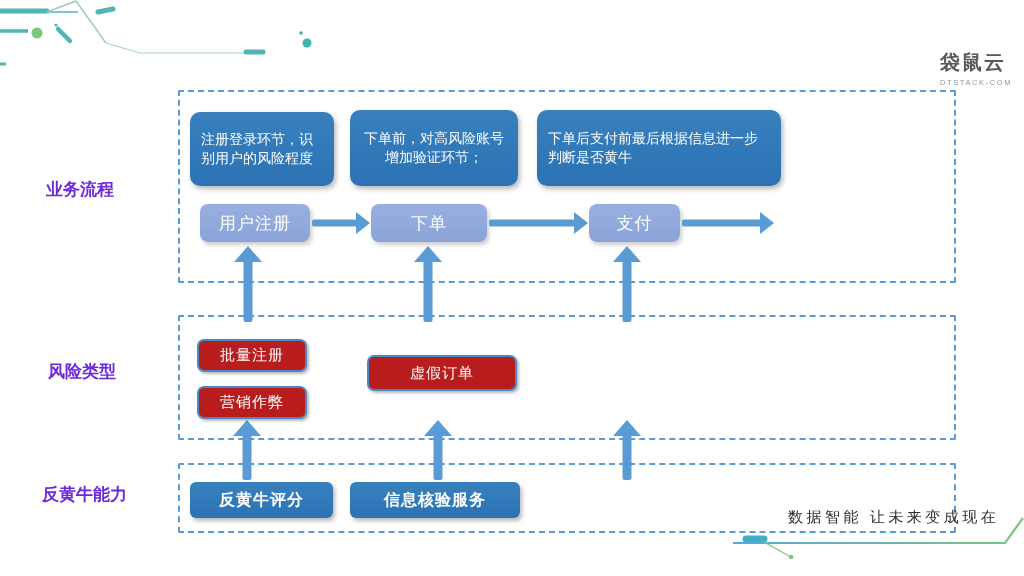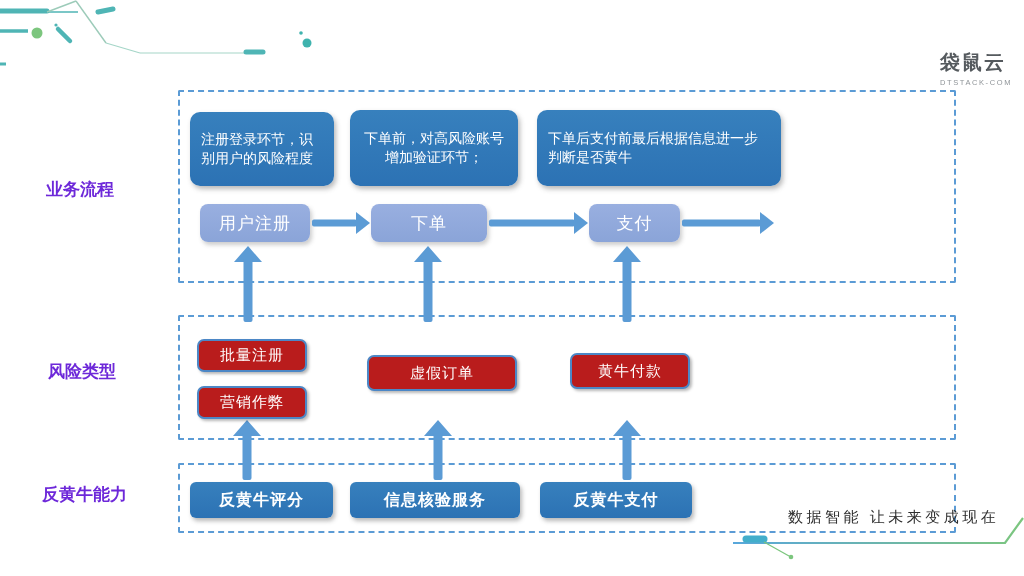--- a/index.html
+++ b/index.html
@@ -232,25 +232,23 @@
       <div class="shaft"></div>
     </div>
   <div class="varrow v6">
       <div class="head"></div>
       <div class="shaft"></div>
     </div>
 
   <div class="risk-box risk-1">批量注册</div>
   <div class="risk-box risk-2">营销作弊</div>
   <div class="risk-box risk-3">虚假订单</div>
-  <div class="risk-box risk-4">黄牛付款</div>
 
   <div class="cap-box cap-1">反黄牛评分</div>
   <div class="cap-box cap-2">信息核验服务</div>
-  <div class="cap-box cap-3">反黄牛支付</div>
 
   <div class="slogan">数据智能 让未来变成现在</div>
 
   <svg class="decor" style="left:720px;top:510px" width="304" height="66" viewBox="0 0 304 66">
     <defs>
       <linearGradient id="bg1" x1="0" y1="0" x2="1" y2="0">
         <stop offset="0" stop-color="#58A7DB"></stop>
           <stop offset="0.55" stop-color="#6DB6A9"></stop>
           <stop offset="1" stop-color="#7CC67E"></stop>
       </linearGradient>

